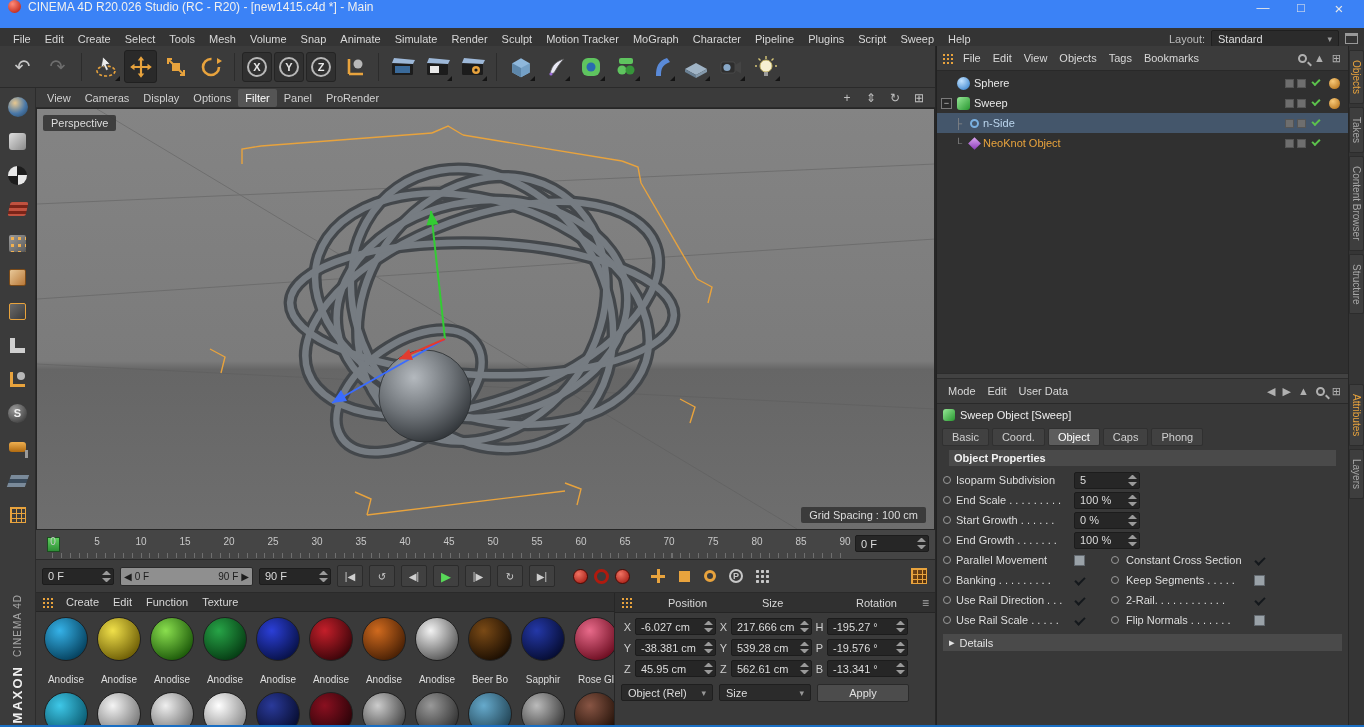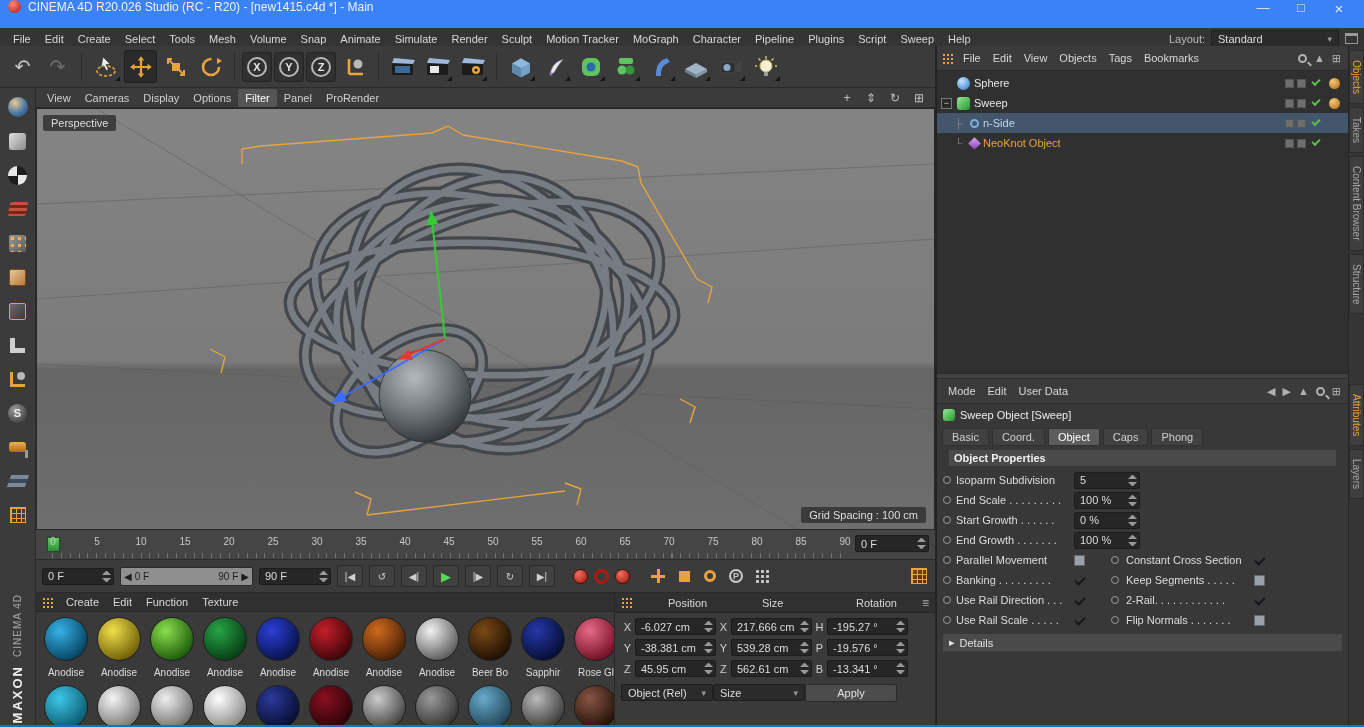--- a/index.html
+++ b/index.html
@@ -81,27 +81,27 @@
 .dots{width:14px;height:14px;background-image:radial-gradient(#c8c8c8 1.4px,transparent 1.5px);background-size:5px 5px}
 .ogrid{width:16px;height:16px;background-image:linear-gradient(#e8a33d 1px,transparent 1px),linear-gradient(90deg,#e8a33d 1px,transparent 1px),linear-gradient(135deg,#7a4a18,#4f2e0c);background-size:5px 5px,5px 5px,100% 100%;border:1px solid #e8a33d}
 
 .bottom{flex:1;display:flex;min-height:0}
 .mat-panel{width:598px;background:#3a3a3a;border-right:1px solid #262626;display:flex;flex-direction:column;overflow:hidden}
 .panel-head{height:20px;background:#303030;border-bottom:1px solid #252525;display:flex;align-items:center;padding:0 6px;gap:2px;color:#d8d8d8}
 .ghead{width:11px;height:11px;background-image:radial-gradient(#e8a33d 1.3px,transparent 1.4px);background-size:4px 4px;margin-right:4px;flex:none}
 .mat-grid{display:flex;gap:5px;padding:5px 6px 0}
 .mat-tile{width:48px;flex:none}
 .mat-sphere{width:44px;height:44px;border-radius:50%;margin:0 auto;border:1px solid #202020}
-.mat-name{font-size:10px;color:#ddd;text-align:center;margin-top:6px;white-space:nowrap;overflow:hidden}
+.mat-name{font-size:10px;color:#ddd;text-align:center;margin-top:13px;white-space:nowrap;overflow:hidden}
 .coord-panel{flex:1;background:#3a3a3a;display:flex;flex-direction:column}
 .coord-head{display:flex;gap:0;color:#d8d8d8}
 .coord-head span{width:94px;padding-left:30px}
 .coord-rows{display:grid;grid-template-columns:13px 81px 13px 81px 13px 81px;gap:4px 1px;padding:5px 6px;align-items:center}
 .coord-label{text-align:center;color:#cfcfcf}
-.coord-foot{display:flex;padding:2px 6px}
+.coord-foot{display:flex;gap:6px;padding:2px 6px}
 .coord-foot .dd{width:92px}
 .coord-foot .btn{width:92px}
 .hamb{margin-left:auto;color:#aaa;font-size:12px}
 
 .right-panels{width:412px;display:flex;flex-direction:column;background:#383838;border-left:1px solid #222}
 .pmenu{height:25px;background:#3b3b3b;border-bottom:1px solid #292929;display:flex;align-items:center;padding:0 5px;color:#d8d8d8}
 .pmenu .menu-item{padding:3px 6px}
 .pmenu-right{margin-left:auto;display:flex;align-items:center;gap:7px;padding-right:2px}
 .search-ico{width:9px;height:9px;border:2px solid #b0b0b0;border-radius:50%;position:relative}
 .search-ico::after{content:'';position:absolute;left:7px;top:7px;width:5px;height:2px;background:#b0b0b0;transform:rotate(45deg)}

